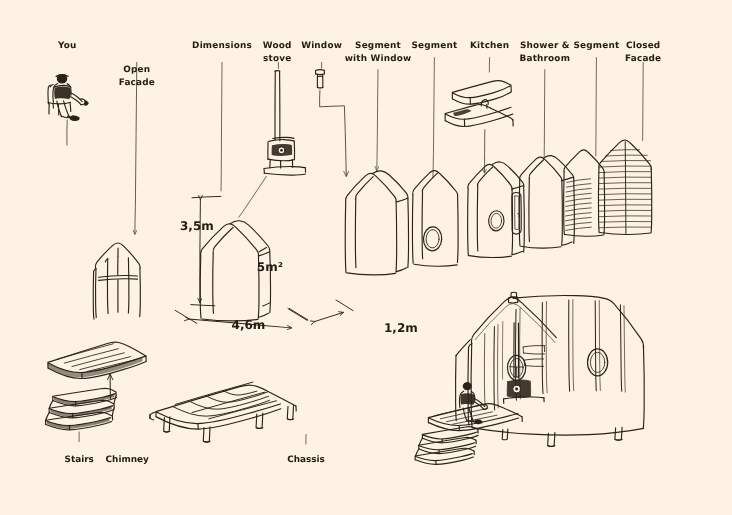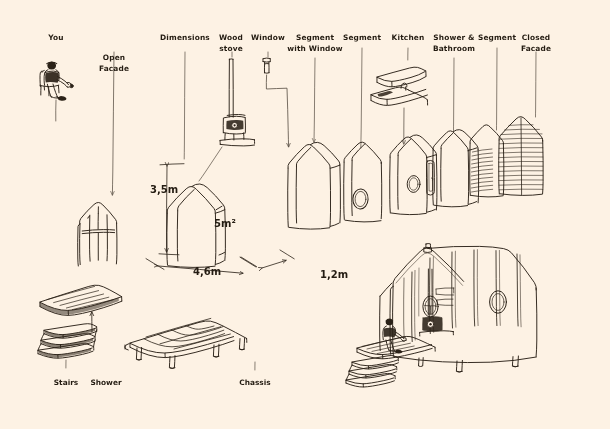--- a/index.html
+++ b/index.html
@@ -571,17 +571,17 @@
 Facade</div>
     </div>
   <div id="dim-labels">
       <div class="dim" style="left: 150px; top: 184px; transform: none;">3,5m</div>
       <div class="dim" style="left: 214px; top: 218px; transform: none;">5m²</div>
       <div class="dim" style="left: 173px; top: 266px; transform: none; margin-left: 20px;">4,6m</div>
       <div class="dim" style="left: 288px; top: 269px; transform: none; margin-left: 32px;">1,2m</div>
     </div>
   <div id="bottom-labels">
       <div class="botlbl" style="left: 66px; top: 378px;">Stairs</div>
-      <div class="botlbl" style="left: 106px; top: 378px;">Shower</div>
+      <div class="botlbl" style="left: 106px; top: 378px;">Chimney</div>
       <div class="botlbl" style="left: 255px; top: 378px;">Chassis</div>
     </div>
 
 </div>
 
 </body></html>

